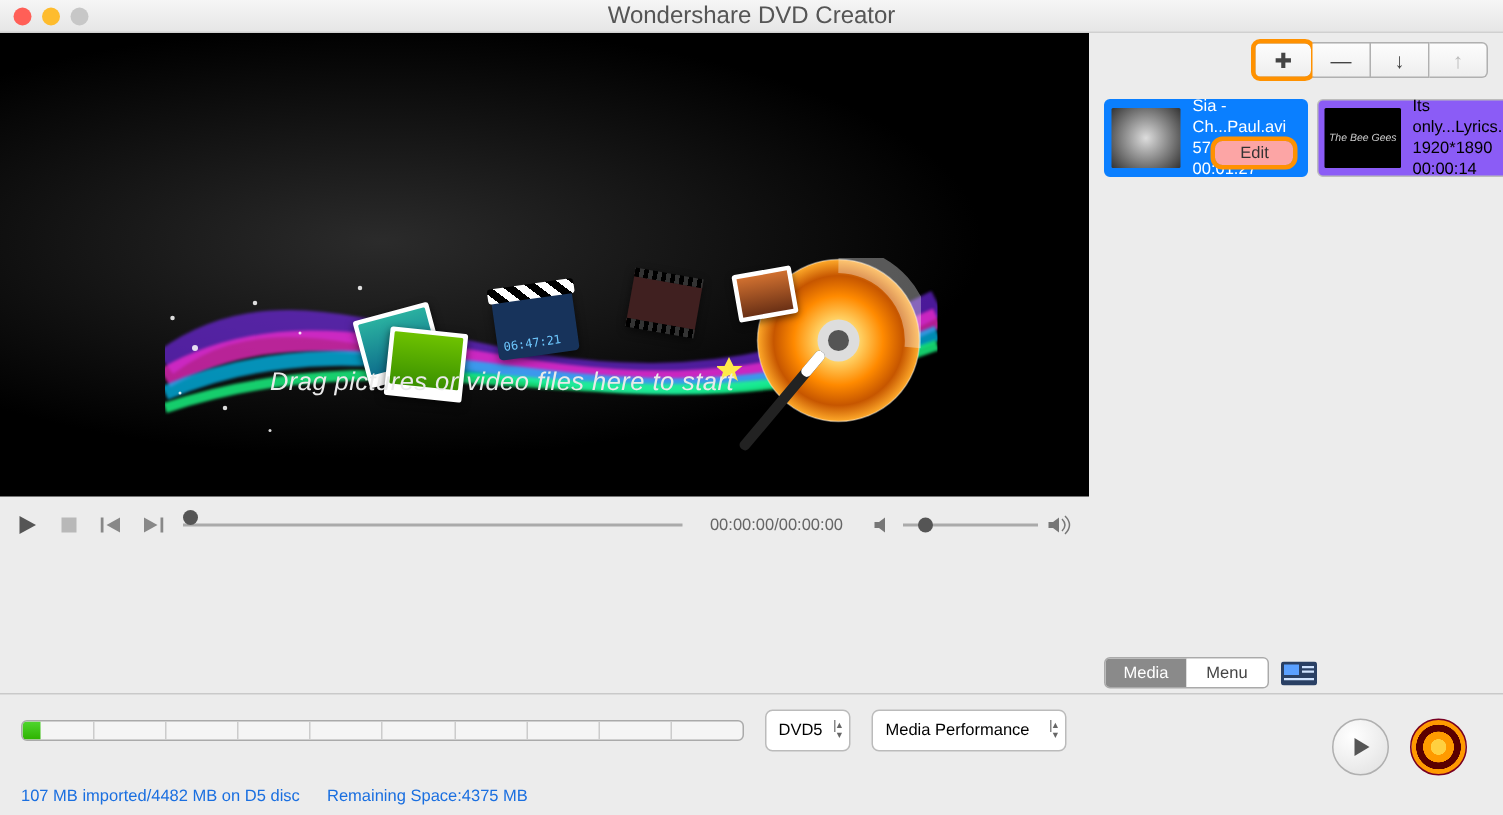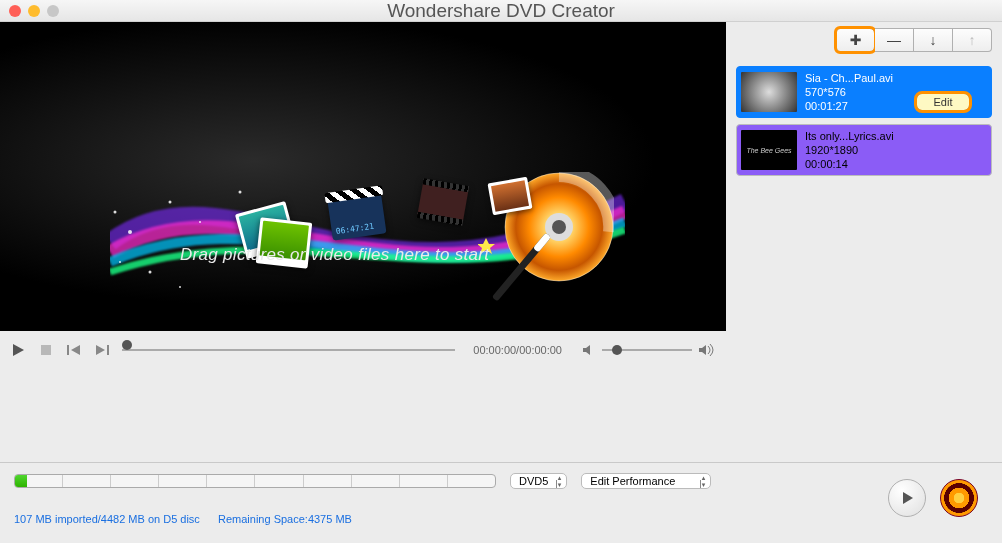--- a/index.html
+++ b/index.html
@@ -18,21 +18,21 @@
       display: flex;
       align-items: center;
       border-bottom: 1px solid #d0d0d0;
       position: relative;
     }
     .traffic-lights { display: flex; gap: 7px; padding-left: 9px; }
     .traffic-lights span { width: 12px; height: 12px; border-radius: 50%; display: block; }
     .tl-close { background: #ff5f57; }
     .tl-min { background: #febc2e; }
     .tl-max { background: #c7c7c7; }
-    .title-text { position: absolute; left: 50%; transform: translateX(-50%); color: #555; font-size: 19px; }
+    .title-text { position: absolute; left: 50%; transform: translateX(-50%); color: #555; font-size: 16px; }
 
     
     .main { display: flex; height: 440px; }
     .preview { width: 726px; display: flex; flex-direction: column; background: #ececec; }
     .preview-canvas {
       width: 726px; height: 309px; background: radial-gradient(ellipse at 35% 45%, #2b2b2b 0%, #000 60%);
       position: relative; overflow: hidden;
     }
     .drag-text { position: absolute; top: 223px; left: 180px; color: #eaeaea; font-size: 17px; font-weight: 300; letter-spacing: 0.3px; font-style: italic;}
     
@@ -67,47 +67,47 @@
 
     
     .sidebar { width: 276px; background: #ececec; padding: 6px 10px; }
     .sb-tools { display:flex; justify-content:flex-end; gap:0px; margin-bottom:8px;}
     .sb-tools button { width:39px; height:24px; border:1px solid #b0b0b0; background:linear-gradient(#fdfdfd,#eee); cursor:pointer; display:flex;align-items:center;justify-content:center; font-size:14px; color:#444;}
     .sb-tools button:last-child{color:#bbb;}
     .sb-tools button:not(:first-child){border-left:none;}
     .sb-tools button:first-child{border-top-left-radius:4px;border-bottom-left-radius:4px;}
     .sb-tools button:last-child{border-top-right-radius:4px;border-bottom-right-radius:4px;}
     .highlight-add { outline:3px solid #ff9100; outline-offset:-1px; border-radius:5px;}
-    .clip-list { display:flex; flex-direction:column; gap:6px; margin-top:6px;}
+    .clip-list { display:flex; flex-direction:row; gap:6px; margin-top:6px;align-items:center;}
     .clip { display:flex; align-items:center; padding:4px; border:1px solid #bcbcbc; border-radius:4px; background:#8b5cf6; gap:8px; position:relative; height:52px;}
     .clip.selected { background:#0a7fff; border-color:#0a7fff; color:#fff;}
     .clip-thumb { width:56px; height:40px; background:#222; border-radius:1px; display:flex;align-items:center;justify-content:center;overflow:hidden;}
     .clip-thumb.bw{ background:radial-gradient(circle at 50% 50%, #ddd, #333);}
     .clip-thumb.dark{ background:#000; color:#ccc; font-style:italic; font-size:7px; text-align:center;}
     .clip-info { display:flex; flex-direction:column; font-size:11px; line-height:14px;}
     .clip.selected .clip-info{color:#fff;}
-    .edit-btn { position:absolute; right:21px; bottom:6px; width:54px; height:18px; border:1px solid #999; border-radius:4px; background:#fef9c3; font-size:11px; color:#333; cursor:pointer;}
+    .edit-btn { position:absolute; right:8px; bottom:6px; width:54px; height:18px; border:1px solid #999; border-radius:4px; background:#fca5a5; font-size:11px; color:#333; cursor:pointer;}
     .edit-highlight{ outline:3px solid #ff9100; outline-offset:-1px; border-radius:6px;}
     .sb-footer { display:flex; align-items:center; gap:8px; margin-top: 320px; padding-right: 4px;}
     .seg { display:flex; border:1px solid #aaa; border-radius:4px; overflow:hidden;}
     .seg button{ width:54px; height:19px; border:none; background:#fff; font-size:11px; color:#444; cursor:pointer;}
     .seg button.active{ background:#8a8a8a; color:#fff;}
     .tpl-icon{ width:24px; height:16px; }
     .sb-col { display:flex; flex-direction:column; height:100%;}
     .sb-middle{flex:1;}
 
     
     .bottombar { height:81px; border-top:1px solid #c9c9c9; background:#ececec; padding:10px 14px 4px 14px; position:relative;}
     .capacity { display:flex; align-items:center; gap:14px;}
     .cap-bar { width:482px; height:14px; border:1px solid #aaa; border-radius:4px; background:#f5f5f5; position:relative; overflow:hidden;}
     .cap-bar .ticks{position:absolute;inset:0;display:flex;}
     .cap-bar .ticks span{flex:1;border-right:1px solid #ccc;}
     .cap-bar .ticks span:last-child{border-right:none;}
     .cap-fill{position:absolute;left:0;top:0;bottom:0;width:2.4%;background:linear-gradient(#4fd62e,#2eb300);}
-    .select { height:16px; border:1px solid #bbb; border-radius:5px; background:#fff; font-size:11px; padding:0 18px 0 8px; cursor:pointer; position:relative; display:flex;align-items:center;}
+    .select { height:28px; border:1px solid #bbb; border-radius:5px; background:#fff; font-size:11px; padding:0 18px 0 8px; cursor:pointer; position:relative; display:flex;align-items:center;}
     .select::after{content:"";position:absolute;right:6px;top:4px;width:8px;height:12px;background:
       linear-gradient(#888,#888) center/1px 8px no-repeat;
     }
     .select .chev{position:absolute;right:5px;display:flex;flex-direction:column;gap:1px;}
     .select .chev::before{content:"▴";font-size:7px;line-height:6px;color:#666;}
     .select .chev::after{content:"▾";font-size:7px;line-height:6px;color:#666;}
     .info-line{ margin-top:24px; font-size:11px; color:#1a6fe0;}
     .info-gap{ display:inline-block; width:12px;}
     .big-buttons{ position:absolute; right:24px; top:16px; display:flex; gap:14px;}
     .round-btn{ width:38px; height:38px; border-radius:50%; border:1px solid #b0b0b0; background:radial-gradient(circle at 35% 30%, #fff, #dfdfdf); display:flex;align-items:center;justify-content:center; cursor:pointer;}
@@ -297,21 +297,21 @@
           <span></span>
           <span></span>
         </div>
       <div class="cap-fill"></div>
     </div>
     <div class="select">
       <span>DVD5</span>
       <span class="chev"></span>
     </div>
     <div class="select" style="width:130px">
-      <span>Edit Performance</span>
+      <span>Media Performance</span>
       <span class="chev"></span>
     </div>
   </div>
   <div class="info-line">
     <span>107 MB imported/4482 MB on D5 disc</span>
     <span class="info-gap"></span>
     <span>Remaining Space:4375 MB</span>
   </div>
   <div class="big-buttons">
     <button class="round-btn">

